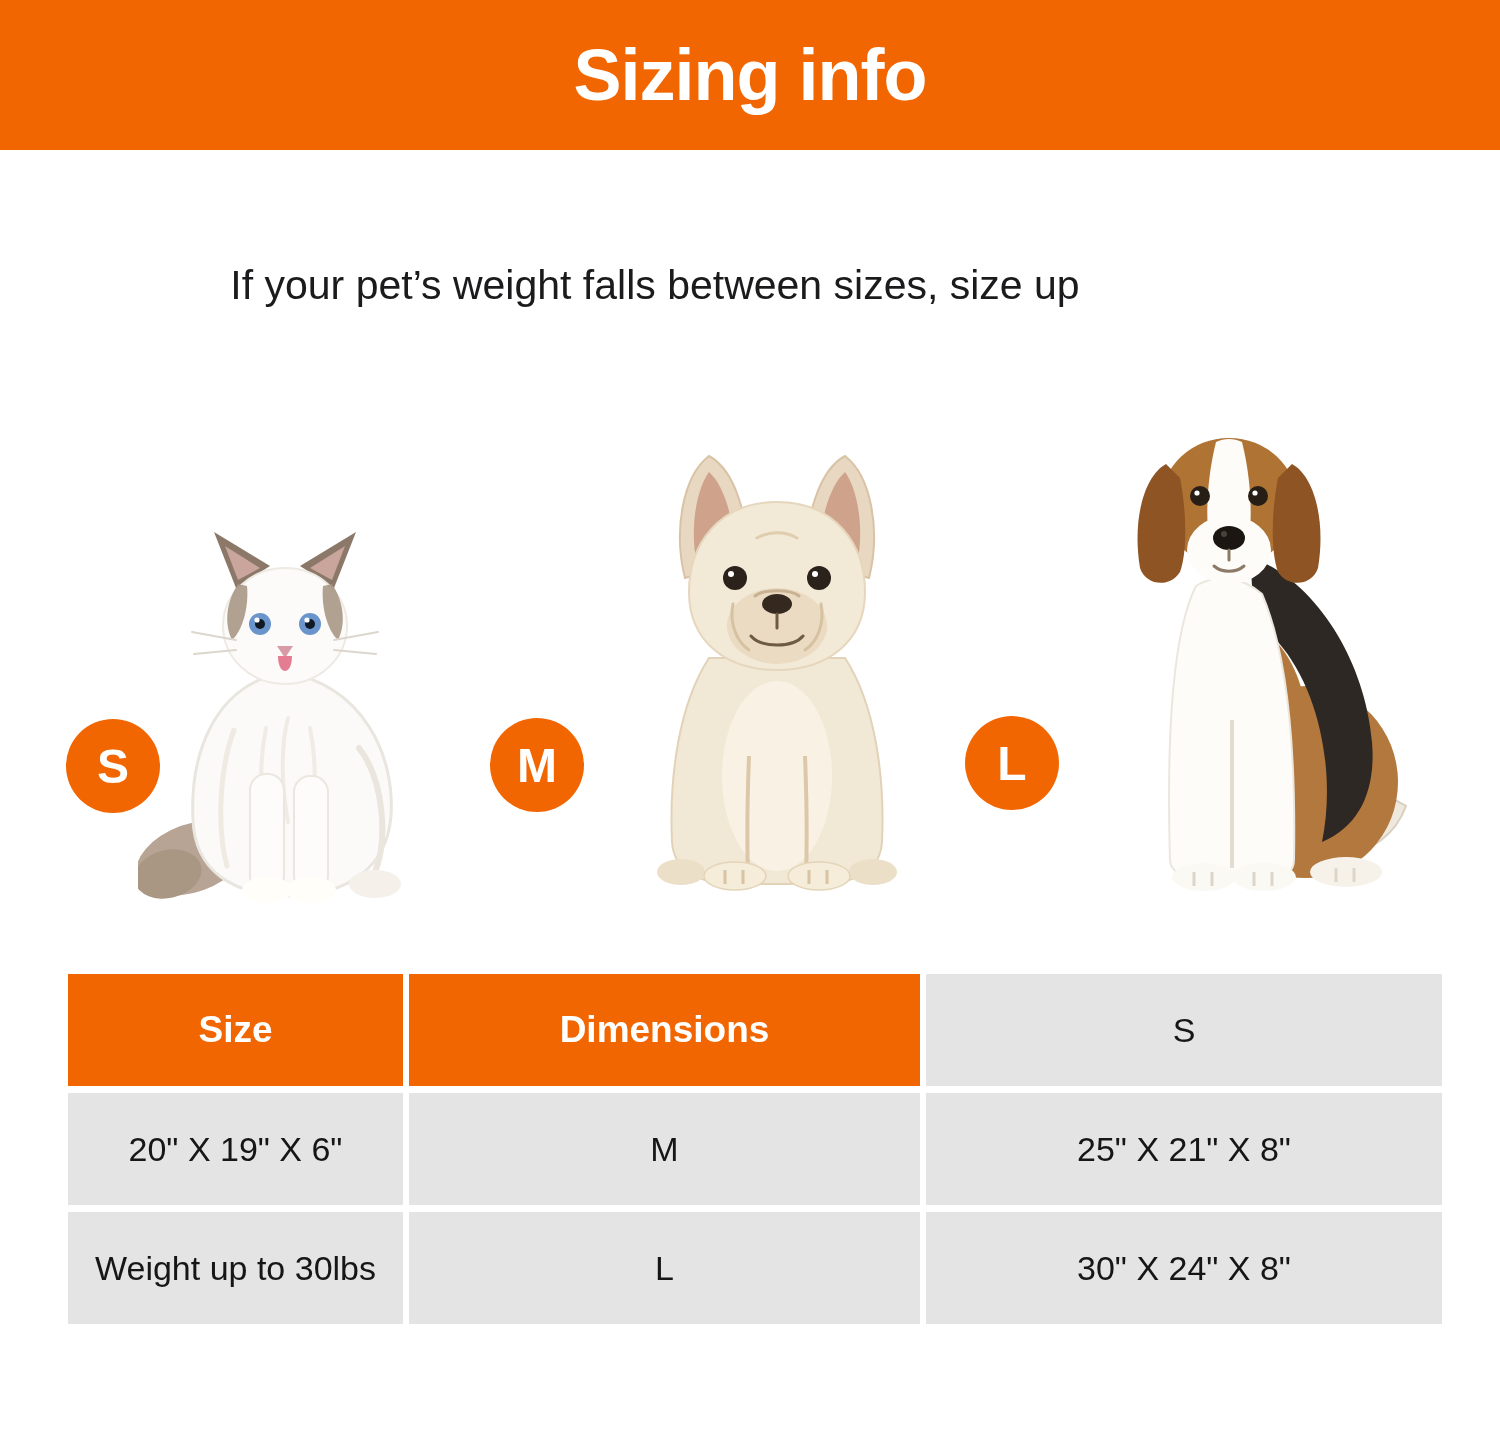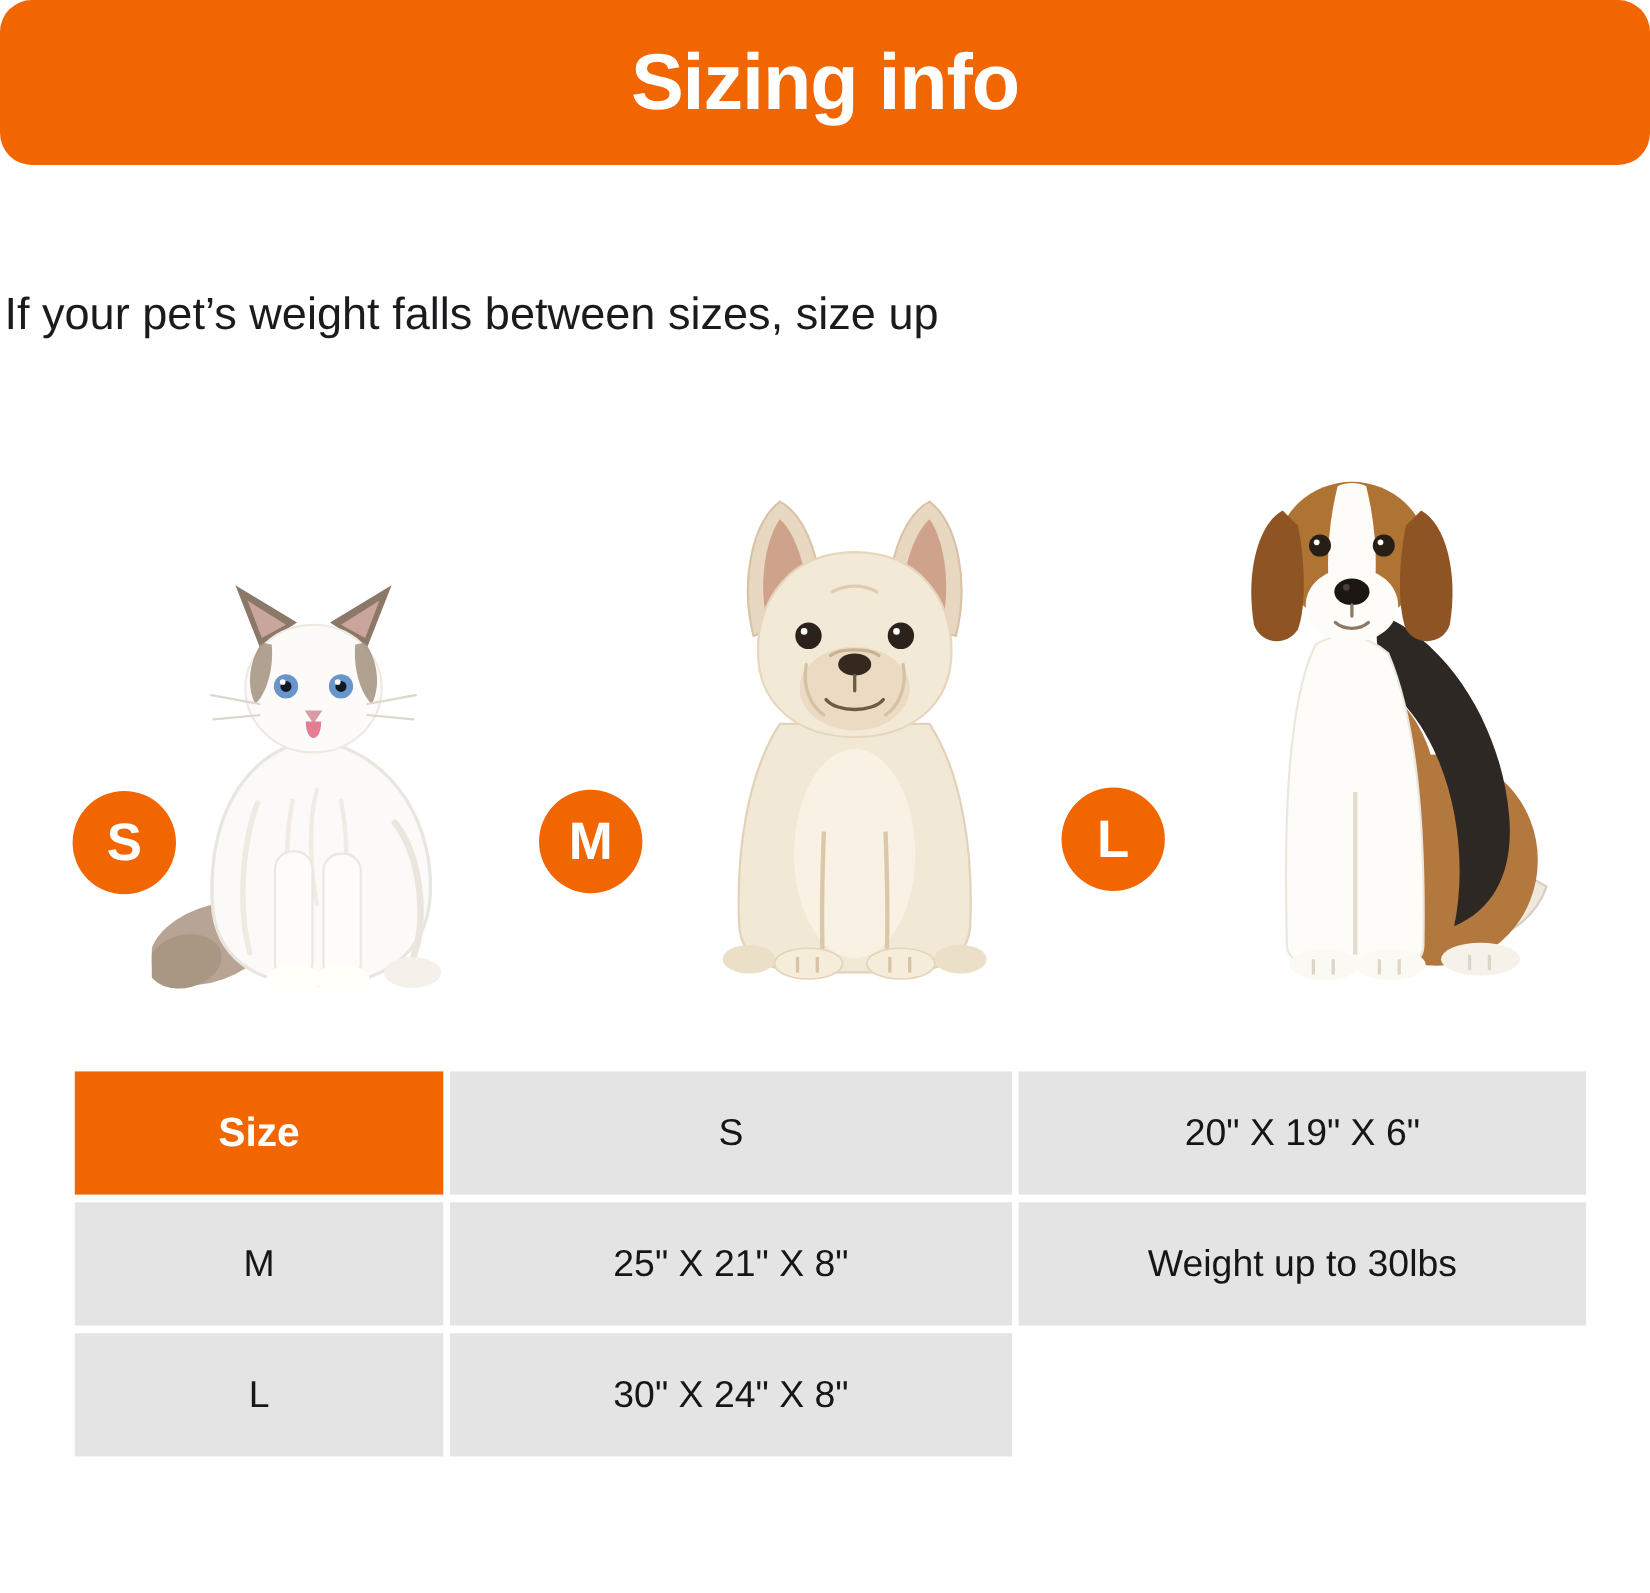--- a/index.html
+++ b/index.html
@@ -1,25 +1,25 @@
 <!DOCTYPE html>
 <html><head>
 <meta charset="utf-8">
 <style>
   html,body{margin:0;padding:0;background:#ffffff;}
   body{width:1500px;height:1448px;font-family:"Liberation Sans",sans-serif;}
   .stage{position:relative;width:1500px;height:1448px;background:#ffffff;overflow:hidden;}
 
   
   .header-band{position:absolute;left:0;top:0;width:1500px;height:150px;background:#F26602;
-    display:flex;align-items:center;justify-content:center;border-radius:29px;}
+    display:flex;align-items:center;justify-content:center;}
   .header-band .title{color:#ffffff;font-size:72px;font-weight:700;letter-spacing:-1px;}
 
   
-  .subtitle{position:absolute;left:4px;top:262px;width:1278px;
+  .subtitle{position:absolute;left:16px;top:262px;width:1278px;text-align:center;
     color:#1b1b1d;font-size:41px;font-weight:400;}
 
   
   .pet{position:absolute;}
   .pet svg{display:block;width:100%;height:100%;}
   .badge{position:absolute;width:94px;height:94px;border-radius:50%;background:#F26602;
     color:#ffffff;font-size:48px;font-weight:700;display:flex;align-items:center;justify-content:center;}
   #badge-s{left:66px;top:719px;}
   #badge-m{left:490px;top:718px;}
   #badge-l{left:965px;top:716px;}
@@ -140,20 +140,21 @@
       <path d="M175 160 L175 170 M160 176 C 168 183 182 183 190 176" stroke="#8c7a66" stroke-width="3" fill="none" stroke-linecap="round"></path>
     </svg>
   </div>
 
   <div class="badge" id="badge-s">S</div>
   <div class="badge" id="badge-m">M</div>
   <div class="badge" id="badge-l">L</div>
 
   <div class="size-table">
     <div class="cell th">Size</div>
+    <div class="cell th">Dimensions</div>
 
     <div class="cell td">S</div>
     <div class="cell td">20" X 19" X 6"</div>
 
     <div class="cell td">M</div>
     <div class="cell td">25" X 21" X 8"</div>
     <div class="cell td">Weight up to 30lbs</div>
 
     <div class="cell td">L</div>
     <div class="cell td">30" X 24" X 8"</div>

